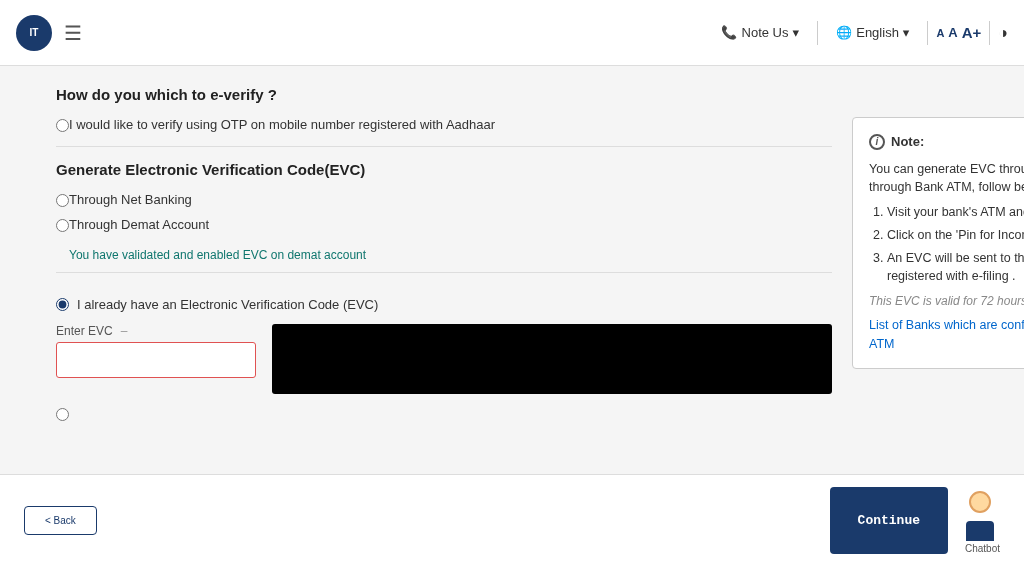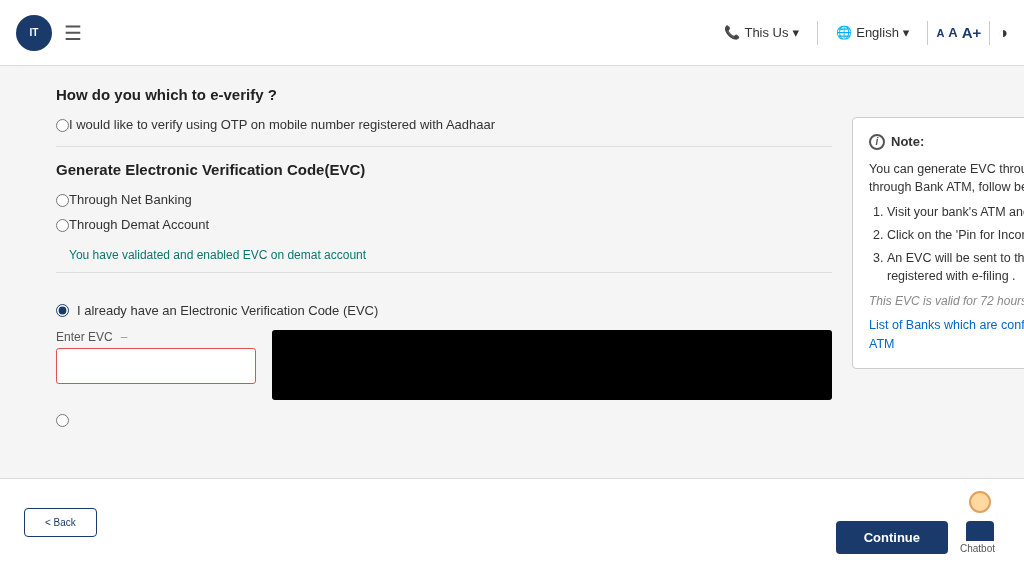--- a/index.html
+++ b/index.html
@@ -188,21 +188,21 @@
     .note-link {
       color: #0066cc;
       text-decoration: none;
       font-size: 12.5px;
     }
 
     
     .evc-section {
       margin-top: 4px;
       border-top: 1px solid #ddd;
-      padding-top: 30px;
+      padding-top: 24px;
     }
     .evc-selected-row {
       display: flex;
       align-items: center;
       gap: 8px;
       margin-bottom: 12px;
     }
     .evc-selected-row input[type="radio"] {
       accent-color: #1a3a6b;
     }
@@ -272,32 +272,33 @@
       padding: 8px 20px;
       border-radius: 4px;
       font-size: 10px;
       cursor: pointer;
       font-weight: 500;
     }
     .continue-btn {
       background: #1a3a6b;
       color: #fff;
       border: none;
-      padding: 9px 28px;
+      padding: 26px 28px;
       border-radius: 4px;
       font-size: 13px;
       cursor: pointer;
       font-weight: bold;
+      font-family: Liberation Mono, monospace;
     }
 
     
     .chatbot-area {
       display: flex;
       flex-direction: column;
-      align-items: flex-start;
+      align-items: flex-end;
       gap: 2px;
     }
     .chatbot-figure {
       width: 40px;
       height: 50px;
       position: relative;
     }
     .chatbot-head {
       width: 22px;
       height: 22px;
@@ -328,21 +329,21 @@
 <header class="header">
   <div class="header-left">
     <div class="logo-circle">
       <span>IT</span>
     </div>
     <div class="hamburger">☰</div>
   </div>
   <div class="header-right">
     <button class="header-btn">
       <span>📞</span>
-      <span>This Us</span>
+      <span>Note Us</span>
       <span>▾</span>
     </button>
     <div class="header-divider"></div>
     <button class="header-btn">
       <span>🌐</span>
       <span>English</span>
       <span>▾</span>
     </button>
     <div class="header-divider"></div>
     <div class="font-controls">

